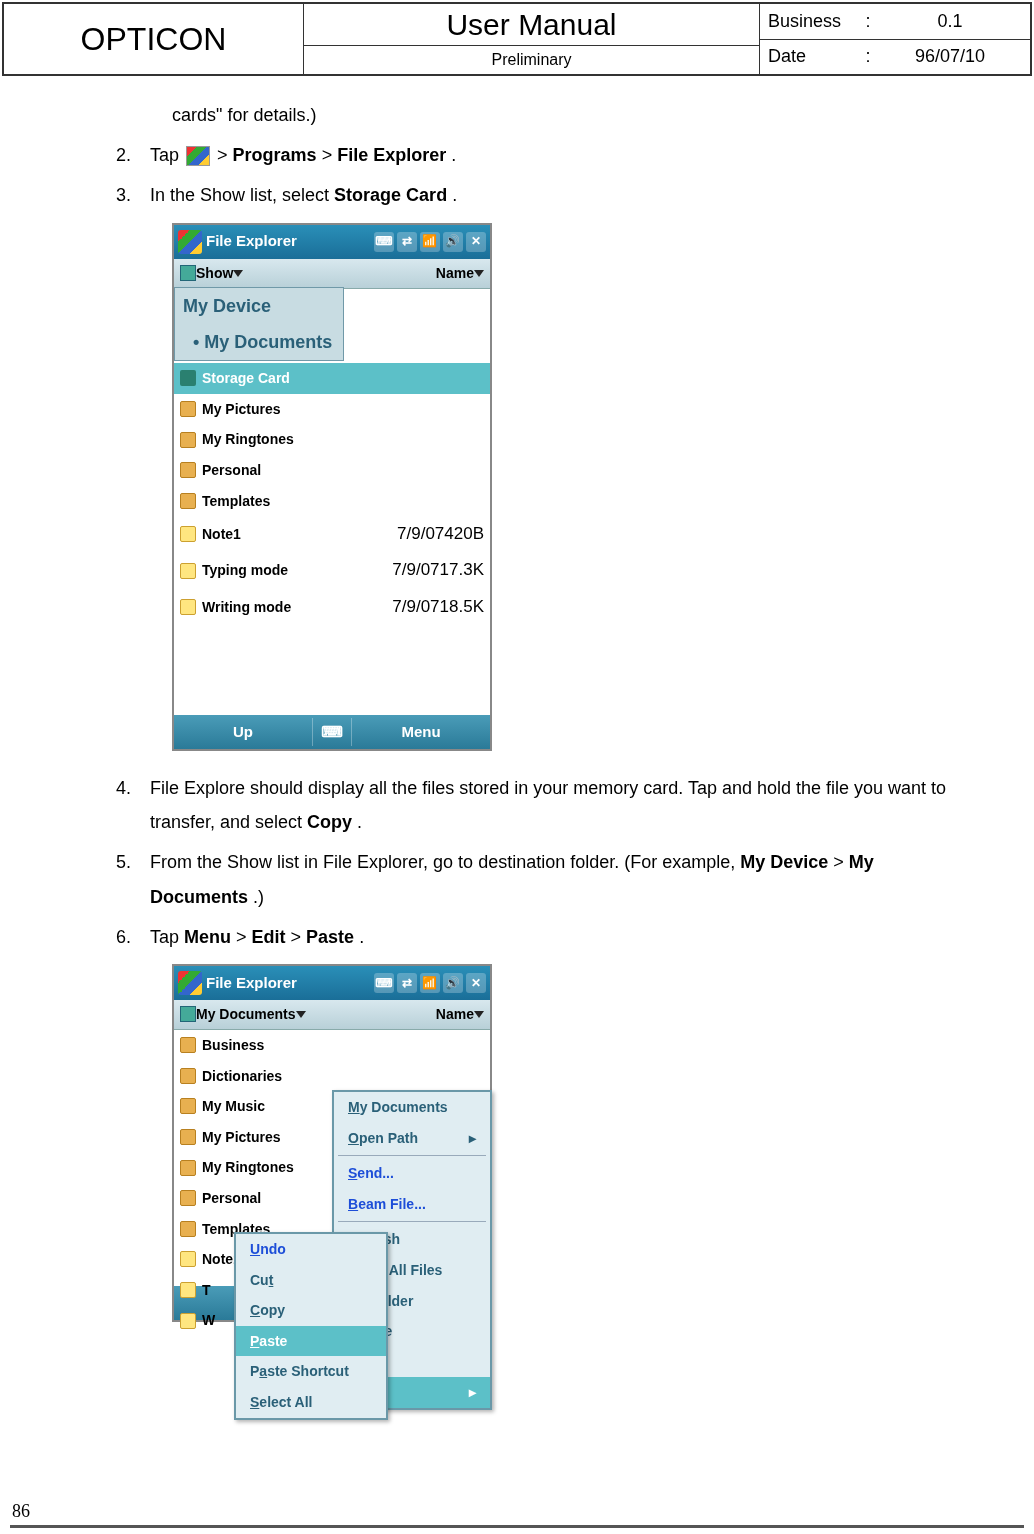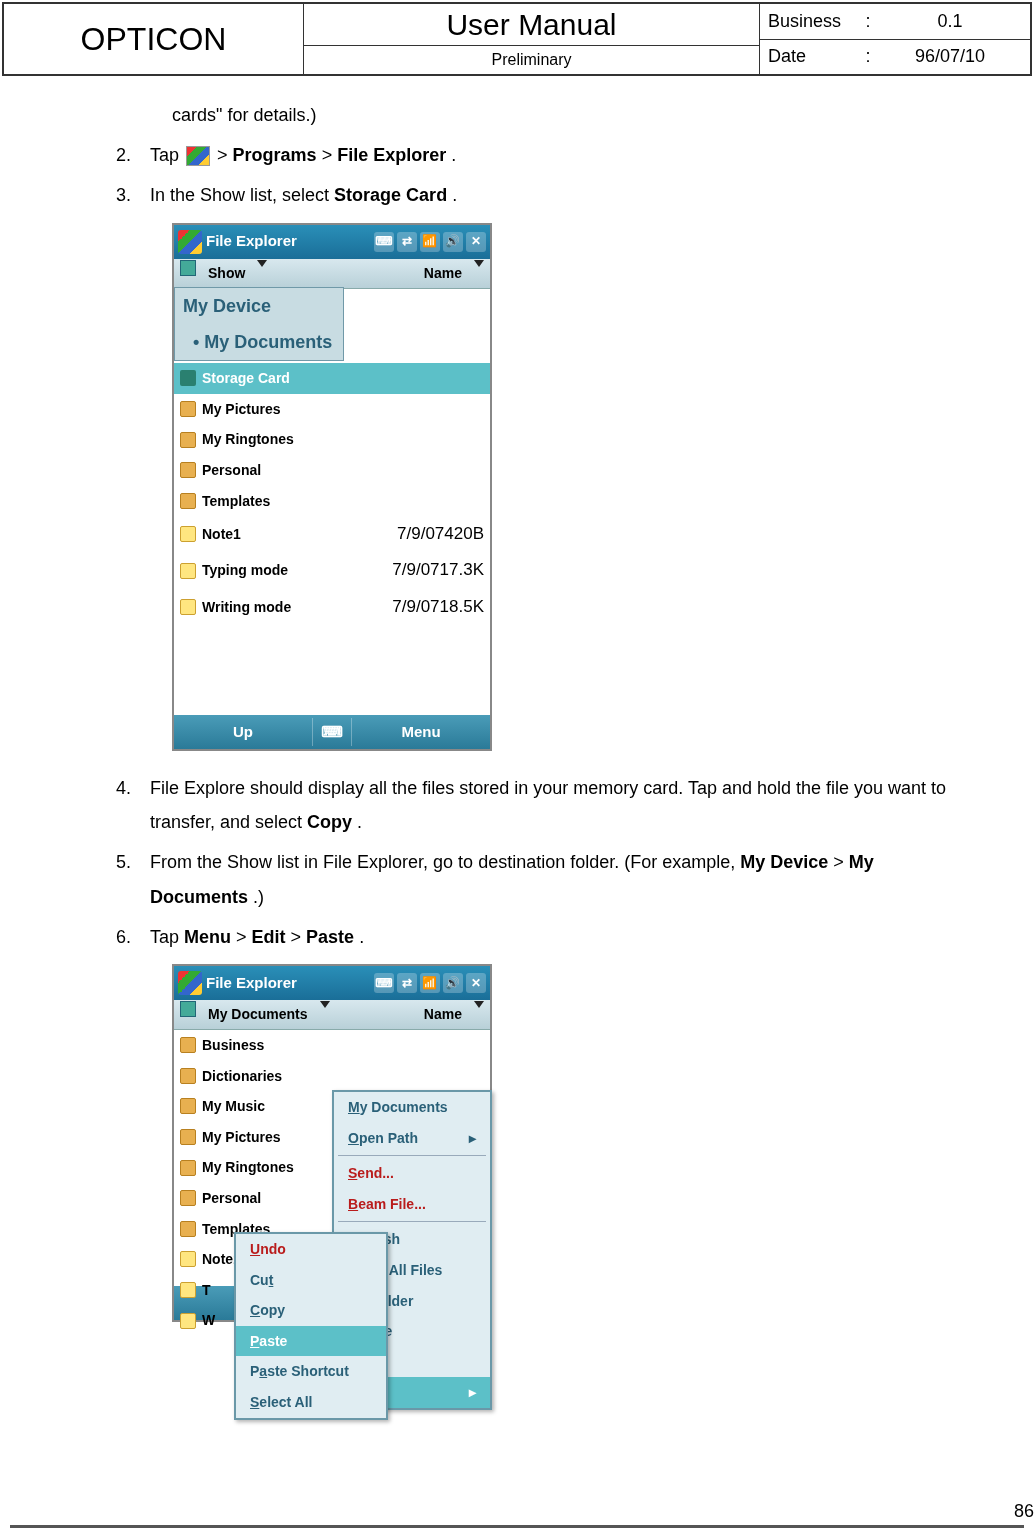--- a/index.html
+++ b/index.html
@@ -109,21 +109,21 @@
       height: 30px;
       background: linear-gradient(#d8e8ee,#b8d0d8);
       display: flex;
       align-items: center;
       padding: 0 6px;
       font-size: 14px;
       font-weight: bold;
       justify-content: space-between;
       border-bottom:1px solid #8aa;
     }
-    .wm-subbar .sb-left { display:flex;align-items:flex-start;gap:12px;}
+    .wm-subbar .sb-left { display:flex;align-items:center;gap:0;}
     .wm-icon-blue{width:16px;height:16px;background:#4a9;border:1px solid #267;}
     .wm-dd{width:0;height:0;border-left:5px solid transparent;border-right:5px solid transparent;border-top:7px solid #222;}
     .wm-list {
       background:#fff;
       font-size:14px;
     }
     .wm-item {
       display:flex;
       align-items:center;
       padding:2px 6px;
@@ -164,30 +164,31 @@
       position:absolute;
       background:#e0edf2;
       border:2px solid #6a98a8;
       font-size:14px;
       font-weight:bold;
       color:#2a6078;
       box-shadow:2px 2px 4px rgba(0,0,0,.3);
     }
     .ctx-item{padding:2px 14px;}
     .ctx-item.sel{background:#5cc0c8;color:#fff;}
-    .ctx-item.dis{color:#b91c1c;}
+    .ctx-item.dis{color:#1d4ed8;}
     .ctx-sep{height:1px;background:#9ab;margin:2px 4px;}
     .ctx-arrow::after{content:"▸";float:right;margin-left:10px;}
     .under{text-decoration:underline;}
     .page-num {
       position: absolute;
       bottom: 12px;
-      left: 0; right: 0;
-      text-align: right;
+      left: 12px; right: 0;
+      text-align: left;
       font-size: 18px;
+      font-family: Liberation Serif, serif;
     }
     .page-num::before, .page-num::after {
       content:"";
       display:block;
       position:absolute;
       height:2px;
       background:linear-gradient(#666,#666);
       width:460px;
       bottom:-6px;
     }

